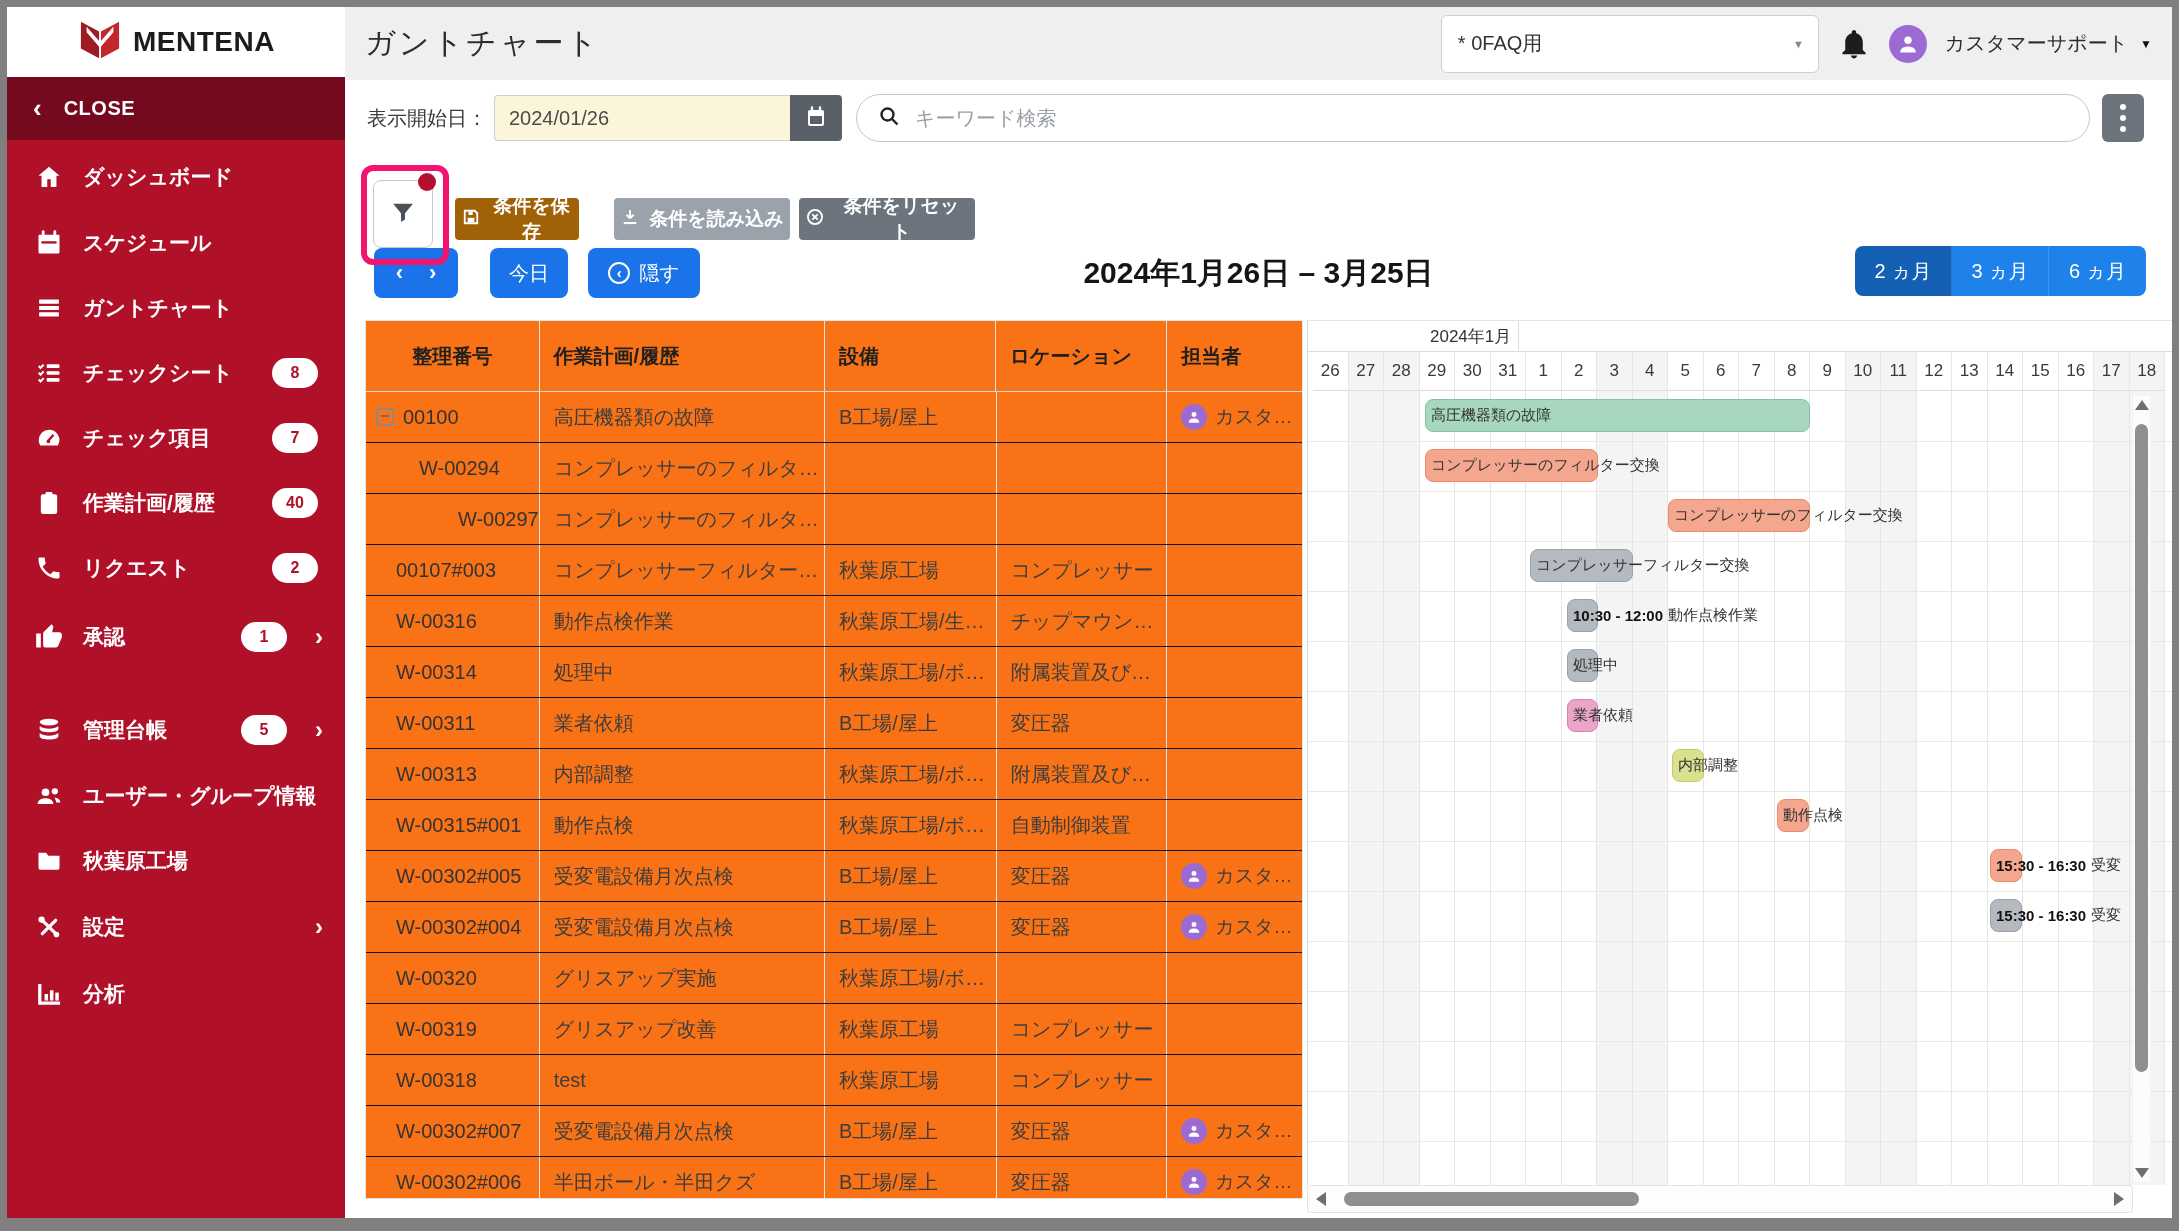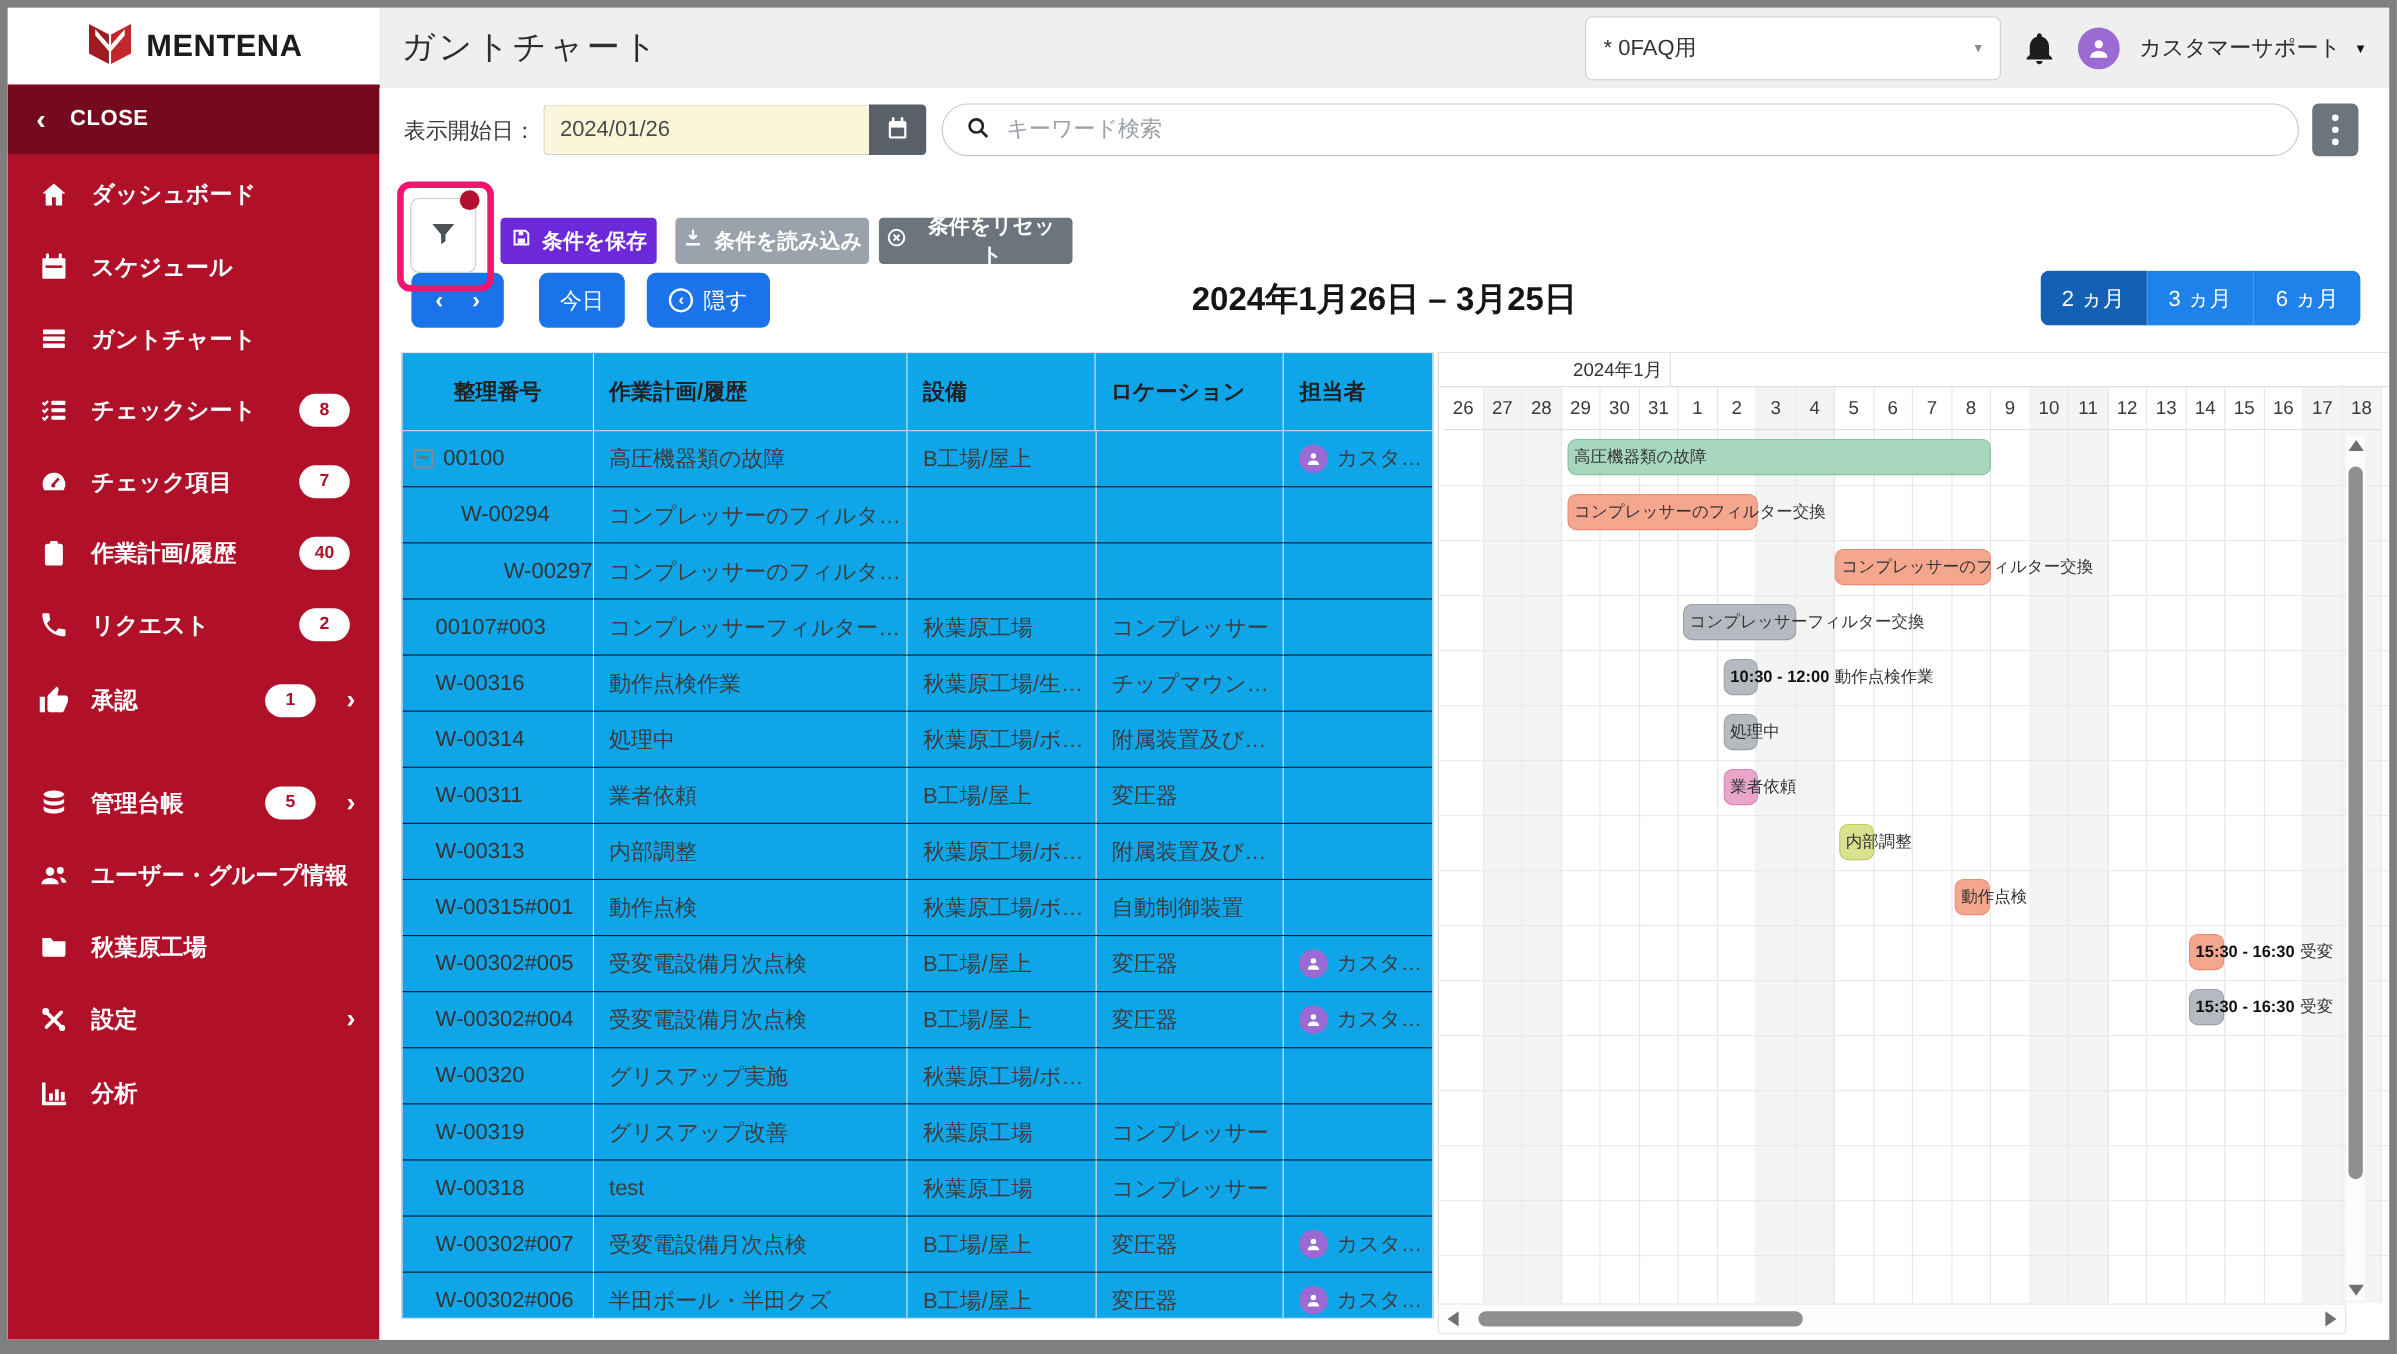--- a/index.html
+++ b/index.html
@@ -55,42 +55,42 @@
   .kebab-btn i{width:6px;height:6px;border-radius:50%;background:#fff}
 
   .filter-highlight{position:absolute;left:16px;top:85px;width:88px;height:100px;border:6px solid #f2146e;border-radius:12px;
                     box-sizing:border-box;z-index:6;pointer-events:none}
   .filter-btn{position:absolute;left:28px;top:100px;width:60px;height:68px;background:#fff;border:1px solid #c9c9c9;
               border-radius:8px;display:flex;align-items:center;justify-content:center;z-index:5}
   .filter-dot{position:absolute;left:73px;top:93px;width:18px;height:18px;border-radius:50%;background:#b30f2e;z-index:7}
 
   .gray-btn{position:absolute;top:118px;height:42px;border:none;border-radius:4px;color:#fff;font-size:19px;font-weight:600;
             display:flex;align-items:center;justify-content:center;gap:9px;font-family:inherit}
-  .btn-save{left:110px;width:142px;background:#6d28d9}
+  .btn-save{left:110px;width:124px;background:#a16207}
   .btn-load{left:269px;width:176px;background:#9aa3ab}
   .btn-reset{left:454px;width:176px;background:#6c757d}
 
   .blue-btn{position:absolute;top:168px;height:50px;background:#1a73e8;color:#fff;border:none;border-radius:8px;
             font-size:20px;display:flex;align-items:center;justify-content:center;font-family:inherit}
   .btn-prevnext{left:29px;width:84px;gap:26px;font-size:22px;font-weight:700}
   .btn-today{left:145px;width:78px}
   .btn-hide{left:243px;width:112px;gap:9px}
   .hide-circ{width:22px;height:22px;border:2px solid #fff;border-radius:50%;display:flex;align-items:center;
              justify-content:center;font-size:15px;font-weight:700;box-sizing:border-box;padding-bottom:2px}
   .range-title{position:absolute;left:0;top:168px;width:100%;text-align:center;font-size:30px;font-weight:700;
                color:#151515;line-height:50px;pointer-events:none}
   .range-group{position:absolute;left:1510px;top:166px;display:flex;border-radius:8px;overflow:hidden;z-index:2}
   .range-btn{width:97px;height:50px;background:#1e82ea;color:#fff;font-size:20px;border:none;
              display:flex;align-items:center;justify-content:center;font-family:inherit;border-right:1px solid rgba(255,255,255,.15)}
   .range-btn:last-child{border-right:none}
   .range-btn.active{background:#1360b5}
 
   
   .work-table{position:absolute;left:20px;top:240px;width:938px;height:879px;overflow:hidden;
-              border:1px solid #e4e4e4;box-sizing:border-box;background:#0ea5e9}
+              border:1px solid #e4e4e4;box-sizing:border-box;background:#f97316}
   .t-head{display:flex;height:70px;border-bottom:1px solid #d9d9d9}
   .t-h{border-right:1px solid #e4e4e4;font-weight:700;font-size:20px;color:#202020;display:flex;align-items:center;
        padding-left:14px;box-sizing:border-box}
   .t-h:first-child{justify-content:center;padding-left:0}
   .t-h:last-child{border-right:none}
   .t-row{display:flex;height:50px;border-bottom:1px solid #0f172a}
   .t-c{border-right:1px solid #e7e7e7;font-size:20px;color:#3d3d3d;display:flex;align-items:center;padding-left:14px;
        overflow:hidden;white-space:nowrap;box-sizing:border-box}
   .t-c:last-child{border-right:none}
   .t-c.id{padding-left:30px;color:#333}

